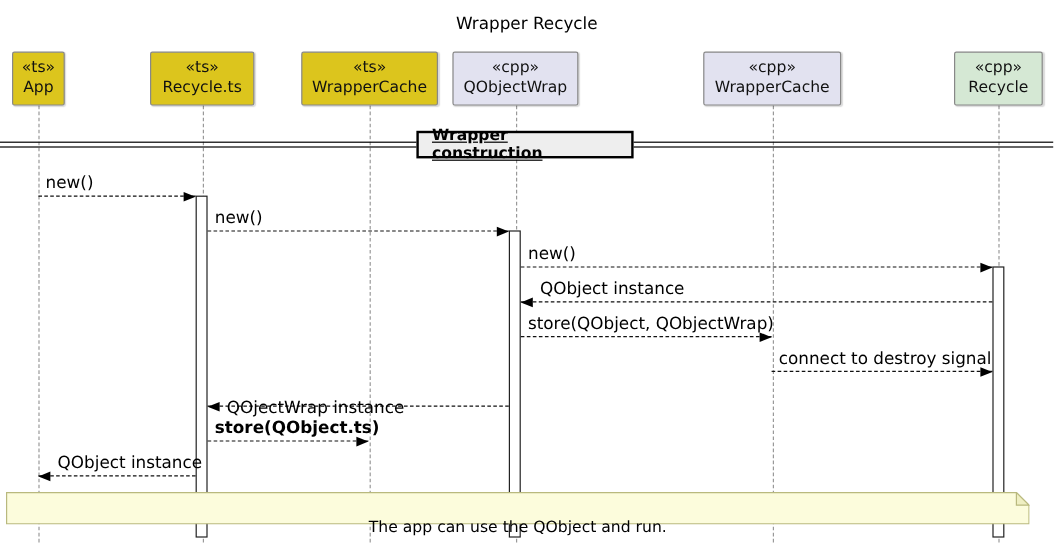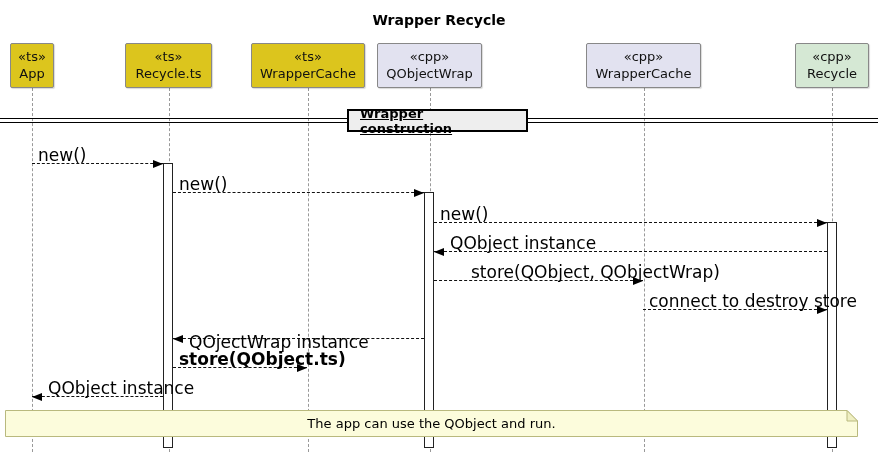--- a/index.html
+++ b/index.html
@@ -5,21 +5,21 @@
   html,body{margin:0;padding:0;background:#ffffff;}
   #diagram{
     position:relative;
     width:878px;height:456px;
     background:#ffffff;
     font-family:"DejaVu Sans", sans-serif;
     overflow:hidden;
   }
   .title{
     position:absolute;top:12px;left:0;width:878px;
-    text-align:center;font-size:14px;font-weight:bold;color:#000;
+    text-align:center;font-size:14px;font-weight:normal;color:#000;
   }
   .lifeline{
     position:absolute;top:88px;width:0;height:364px;
     border-left:1px dashed #999999;z-index:1;
   }
   .participant{
     position:absolute;top:43px;height:45px;
     border:1px solid #888888;border-radius:2px;
     box-sizing:border-box;
     text-align:center;font-size:13px;color:#111;
@@ -42,31 +42,31 @@
   .activation{
     position:absolute;width:10px;
     background:#ffffff;border:1px solid #222222;box-sizing:border-box;
     z-index:3;
   }
   .msg-line{
     position:absolute;height:0;
     border-top:1px dashed #111111;z-index:4;
   }
   .msg-label{
-    position:absolute;font-size:17px;color:#000;white-space:nowrap;z-index:4;
+    position:absolute;font-size:14px;color:#000;white-space:nowrap;z-index:4;
   }
   .arrowhead{
     position:absolute;width:0;height:0;z-index:4;
     border-top:4px solid transparent;border-bottom:4px solid transparent;
   }
   .arrowhead.right{border-left:10px solid #000;}
   .arrowhead.left{border-right:10px solid #000;}
   .note-wrap{position:absolute;z-index:5;}
   .note-text{
-    position:absolute;left:0;top:0;width:100%;height:100%;
+    position:absolute;left:0;top:16px;width:100%;height:100%;
     display:flex;align-items:center;justify-content:center;
     font-size:13px;color:#000;
   }
 </style>
 </head>
 <body>
 
 <div id="diagram">
   <div class="title">Wrapper Recycle</div>
 
@@ -122,24 +122,24 @@
       <div class="arrowhead right" style="top: 189px; left: 414px;"></div>
       <div class="msg-label" style="left: 179px; top: 174px;">new()</div>
       <div class="msg-line" style="left: 434px; width: 393px; top: 222px;"></div>
       <div class="arrowhead right" style="top: 219px; left: 817px;"></div>
       <div class="msg-label" style="left: 440px; top: 204px;">new()</div>
       <div class="msg-line" style="left: 434px; width: 393px; top: 251px;"></div>
       <div class="arrowhead left" style="top: 248px; left: 434px;"></div>
       <div class="msg-label" style="left: 450px; top: 233px;">QObject instance</div>
       <div class="msg-line" style="left: 434px; width: 209px; top: 280px;"></div>
       <div class="arrowhead right" style="top: 277px; left: 633px;"></div>
-      <div class="msg-label" style="left: 440px; top: 262px; margin-left: 31px;">store(QObject, QObjectWrap)</div>
+      <div class="msg-label" style="left: 440px; top: 262px;">store(QObject, QObjectWrap)</div>
       <div class="msg-line" style="left: 643px; width: 184px; top: 309px;"></div>
       <div class="arrowhead right" style="top: 306px; left: 817px;"></div>
-      <div class="msg-label" style="left: 649px; top: 291px;">connect to destroy store</div>
+      <div class="msg-label" style="left: 649px; top: 291px;">connect to destroy signal</div>
       <div class="msg-line" style="left: 173px; width: 251px; top: 338px;"></div>
       <div class="arrowhead left" style="top: 335px; left: 173px;"></div>
       <div class="msg-label" style="left: 189px; top: 320px; margin-top: 12px;">QOjectWrap instance</div>
       <div class="msg-line" style="left: 173px; width: 134px; top: 367px;"></div>
       <div class="arrowhead right" style="top: 364px; left: 297px;"></div>
       <div class="msg-label" style="left: 179px; top: 349px; font-weight: bold;">store(QObject.ts)</div>
       <div class="msg-line" style="left: 32px; width: 131px; top: 396px;"></div>
       <div class="arrowhead left" style="top: 393px; left: 32px;"></div>
       <div class="msg-label" style="left: 48px; top: 378px;">QObject instance</div>
     </div>

